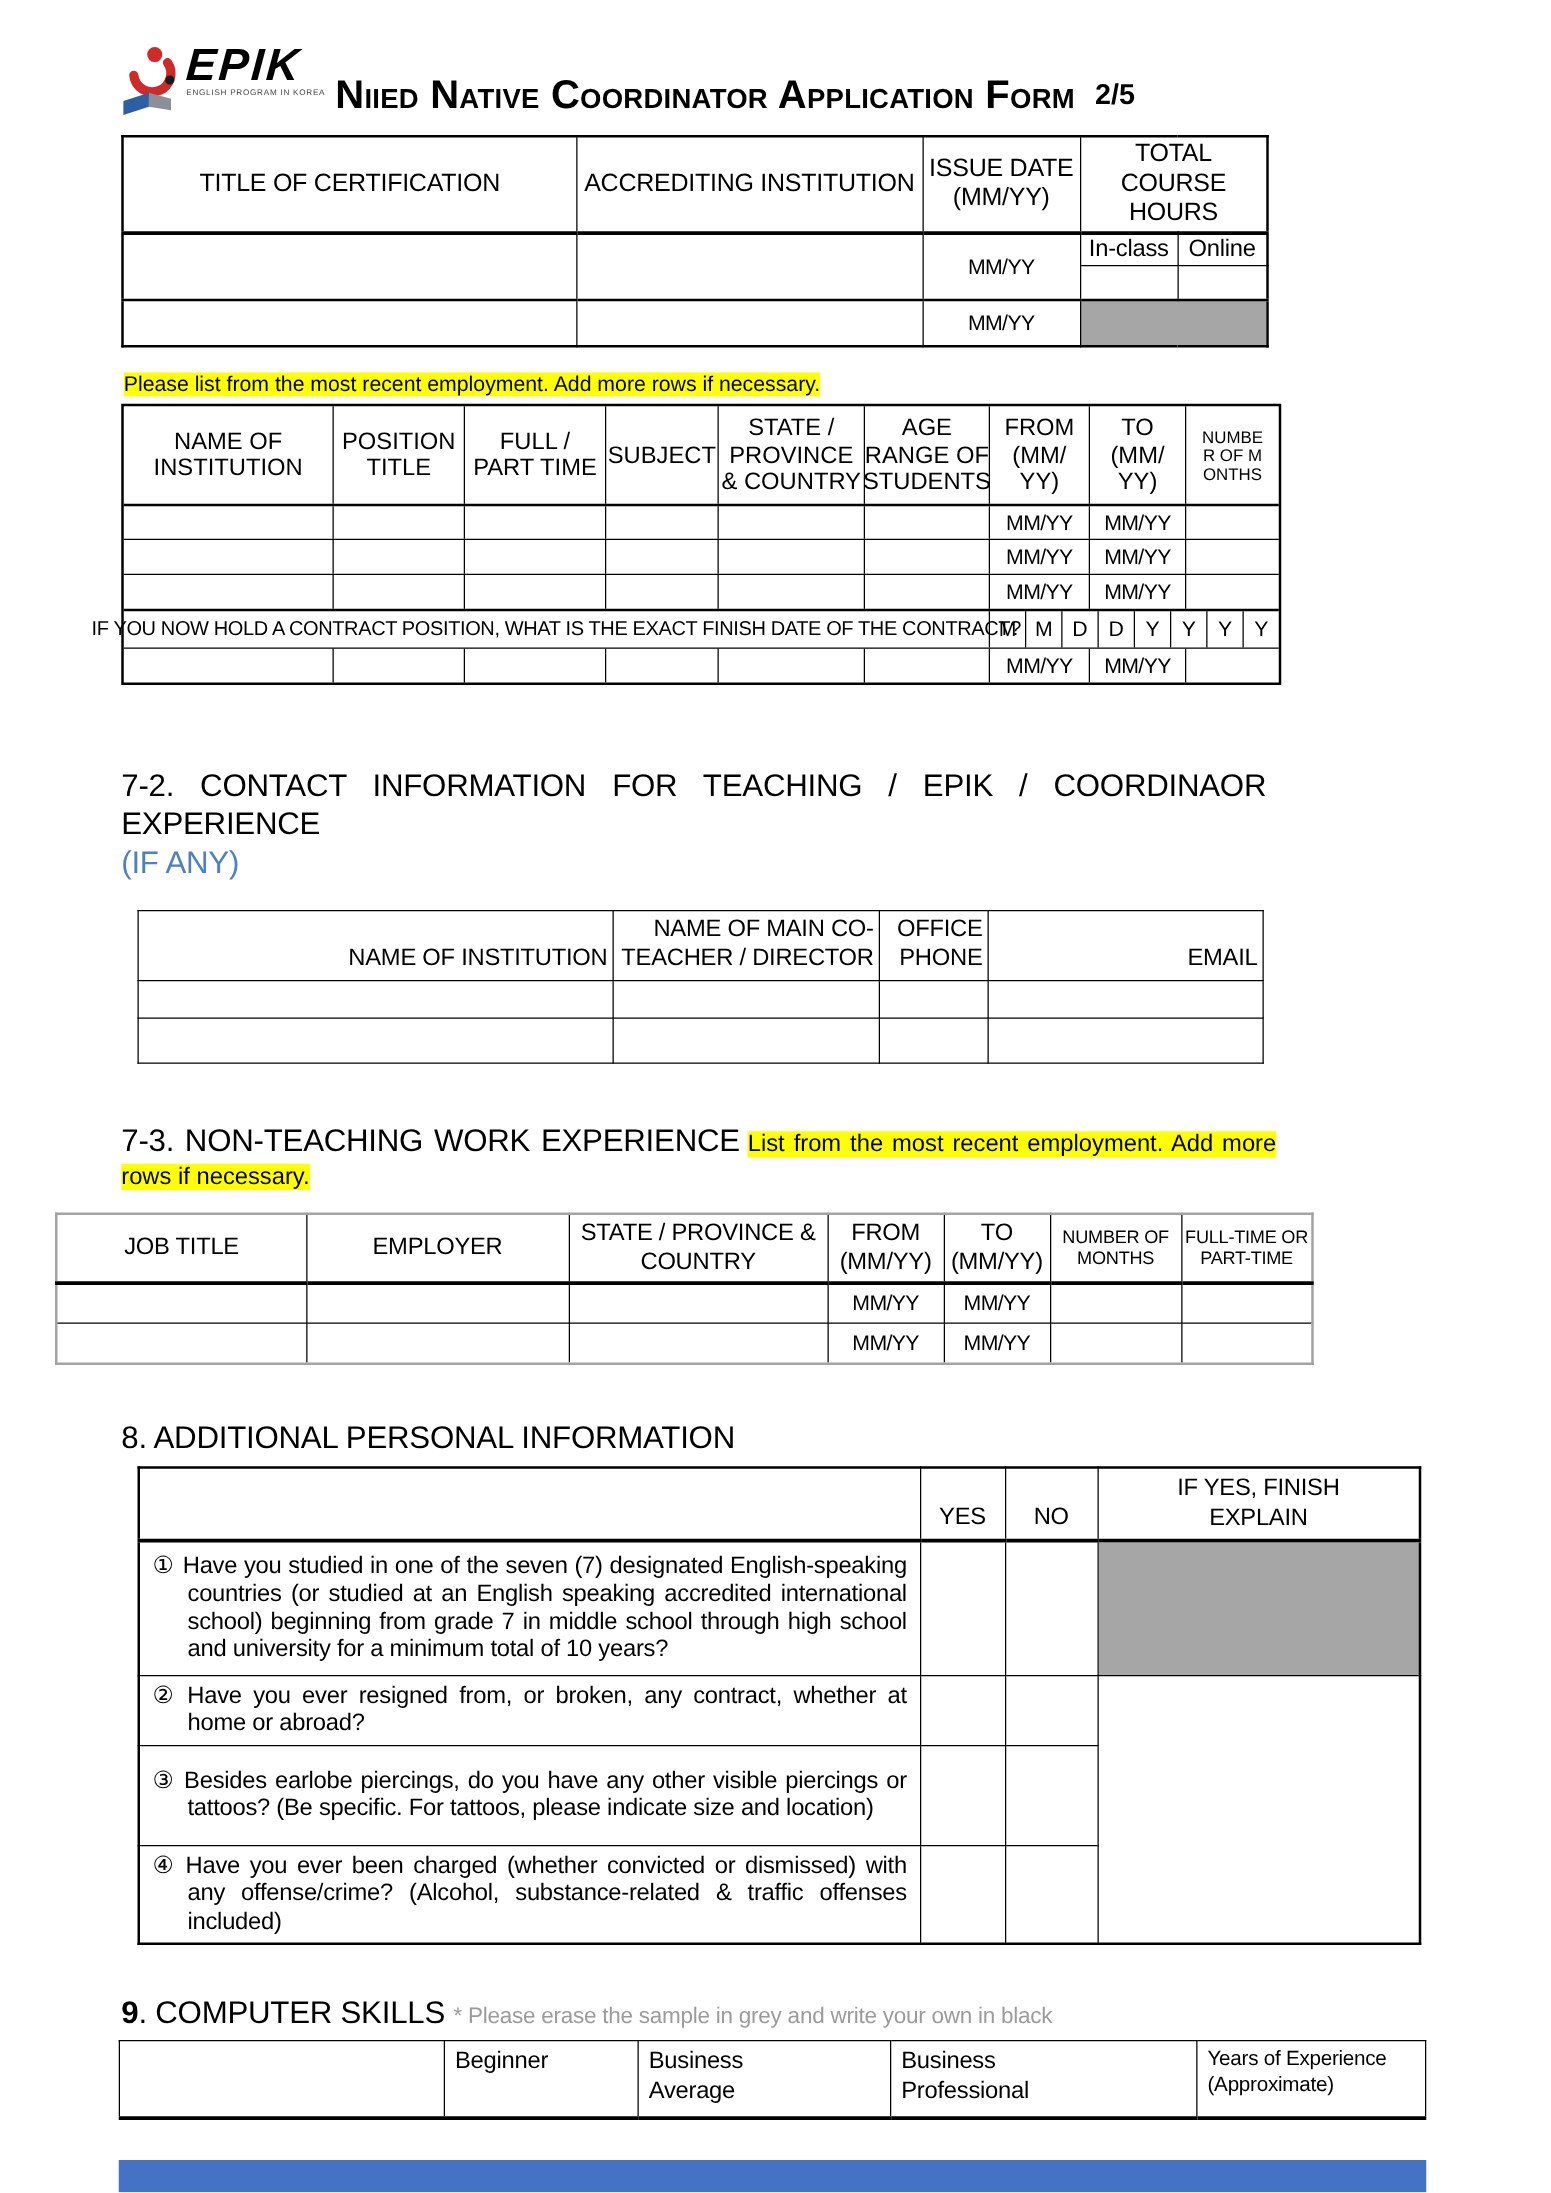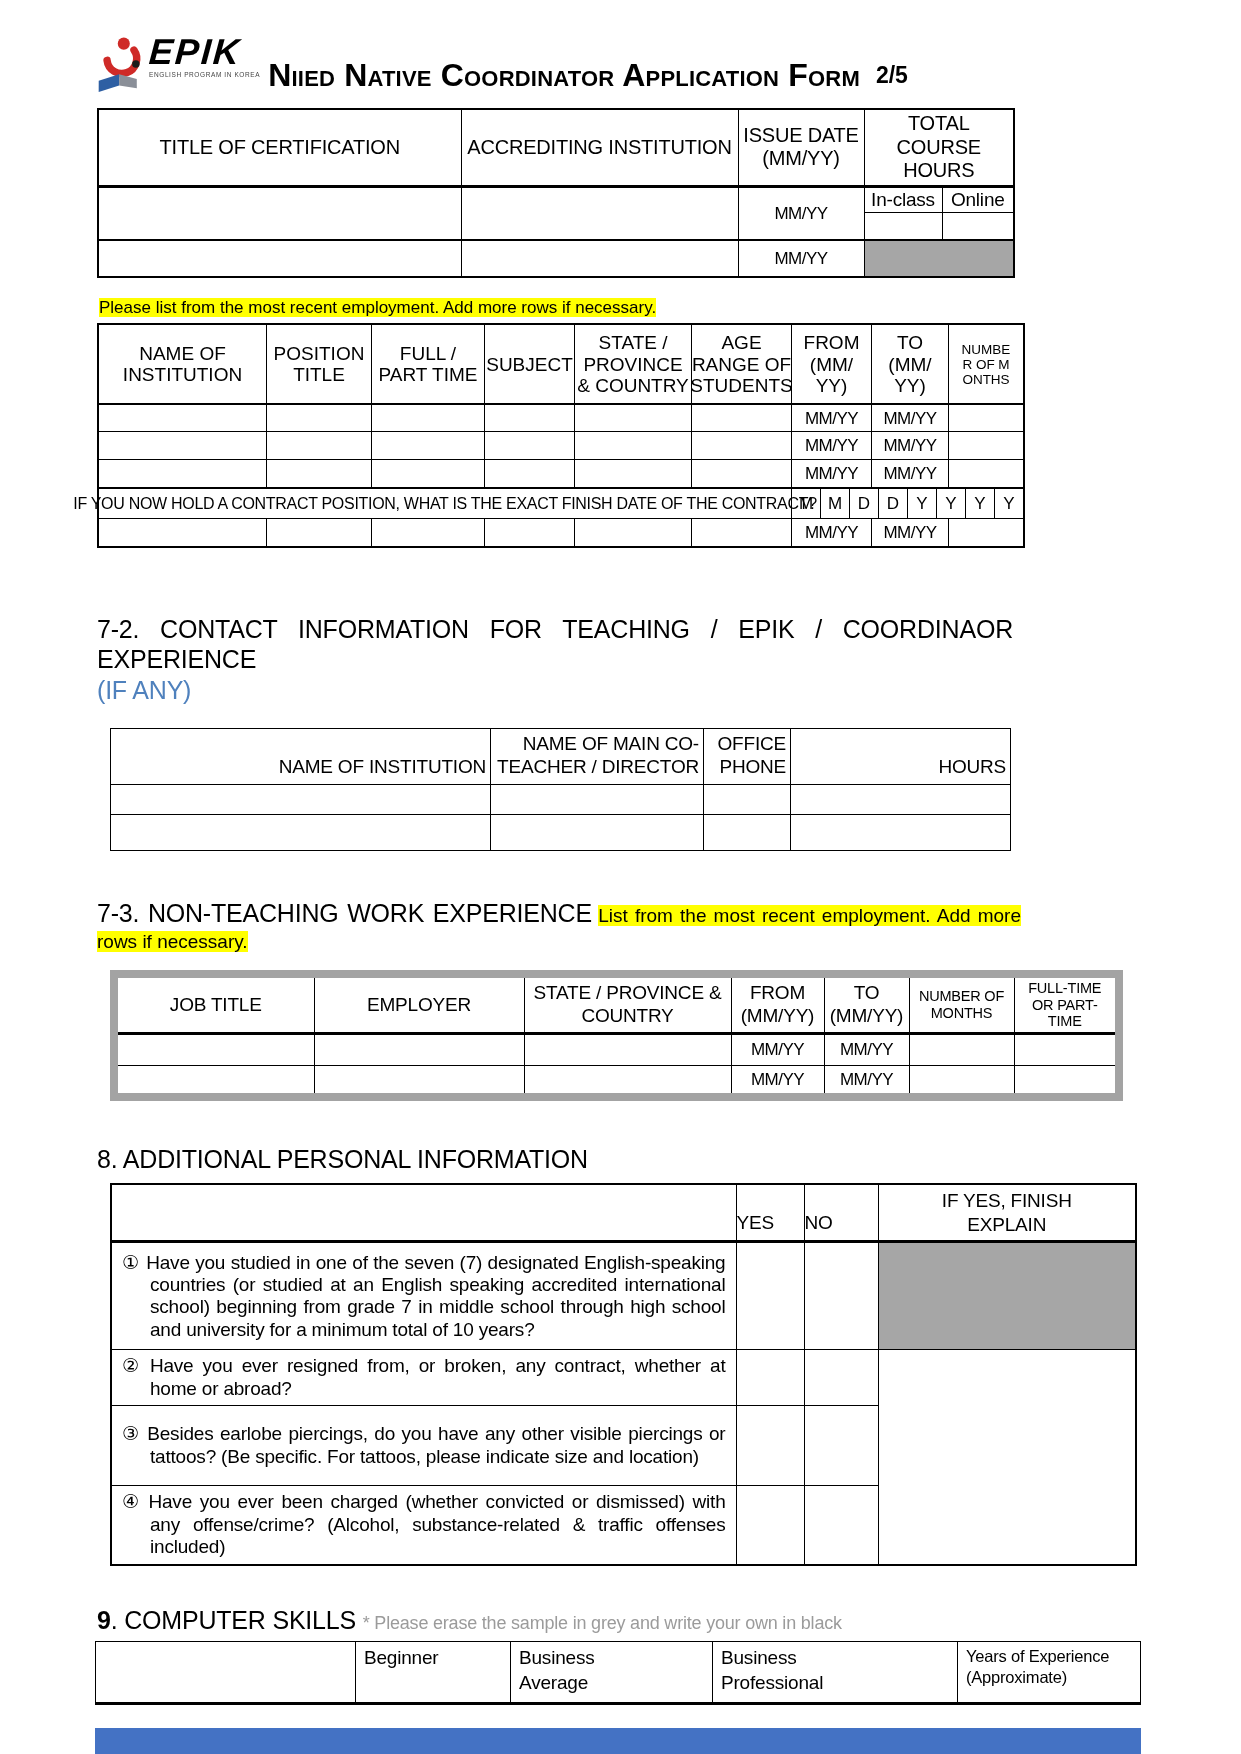--- a/index.html
+++ b/index.html
@@ -63,29 +63,29 @@
   .cq{font-size:16px;white-space:nowrap;letter-spacing:-.3px}
   .cl{font-size:17px}
   .nom span{display:block;width:52px;word-break:break-all;font-size:13.5px;line-height:1.12;text-align:center}
 
   
   .t72{margin:22px 0 0 110px;width:900px;border:1.8px solid #000}
   .t72 th{font-size:19px;text-align:right;vertical-align:bottom;padding:3px 4px 5px;line-height:1.2}
   .rh56{height:56px}.rh30{height:30px}.rh36{height:36px}
 
   
-  .t73{margin:14px 0 0 110px;width:1005px;border:8px solid #a3a3a3}
+  .t73{margin:14px 0 0 44px;width:1005px;border:2px solid #a3a3a3}
   .t73 th{font-size:19px;text-align:center;vertical-align:middle;line-height:1.2;padding:2px}
   .t73 .sm{font-size:14.5px;line-height:1.15}
   .rh32{height:32px}
 
   
   .t8{margin:8px 0 0 110px;width:1025px;border:2px solid #000}
   .t8 td{font-size:19px;vertical-align:middle}
-  .t8 .yn{vertical-align:bottom;padding-bottom:6px}
+  .t8 .yn{vertical-align:bottom;text-align:center;padding-bottom:6px}
   .t8 .exh{vertical-align:middle;text-align:center;line-height:1.25}
   .q{text-align:justify;vertical-align:top;padding:5px 10px 5px 38px;text-indent:-28px;line-height:1.18}
   .qn{margin-right:7px}
   .b{font-weight:normal}
   .rh58{height:58px}.rh108{height:108px}.rh52q{height:52px}.rh80{height:80px}.rh78{height:78px}
 
   
   .t9{margin:6px 0 0 95px;width:1045px;border:1.6px solid #000}
   .t9 td{font-size:19px;vertical-align:top;text-align:left;padding:4px 8px;line-height:1.3;border-bottom-width:3px}
   .t9 .yrs{font-size:16.5px}
@@ -232,21 +232,21 @@
         <col style="width:380px">
         <col style="width:213px">
         <col style="width:87px">
         <col style="width:220px">
       </colgroup>
     <tbody>
         <tr class="rh56">
       <th>NAME OF INSTITUTION</th>
       <th>NAME OF MAIN CO-TEACHER / DIRECTOR</th>
       <th>OFFICE PHONE</th>
-      <th>HOURS</th>
+      <th>EMAIL</th>
     </tr>
     <tr class="rh30">
       <td></td>
       <td></td>
       <td></td>
       <td></td>
     </tr>
     <tr class="rh36">
       <td></td>
       <td></td>

